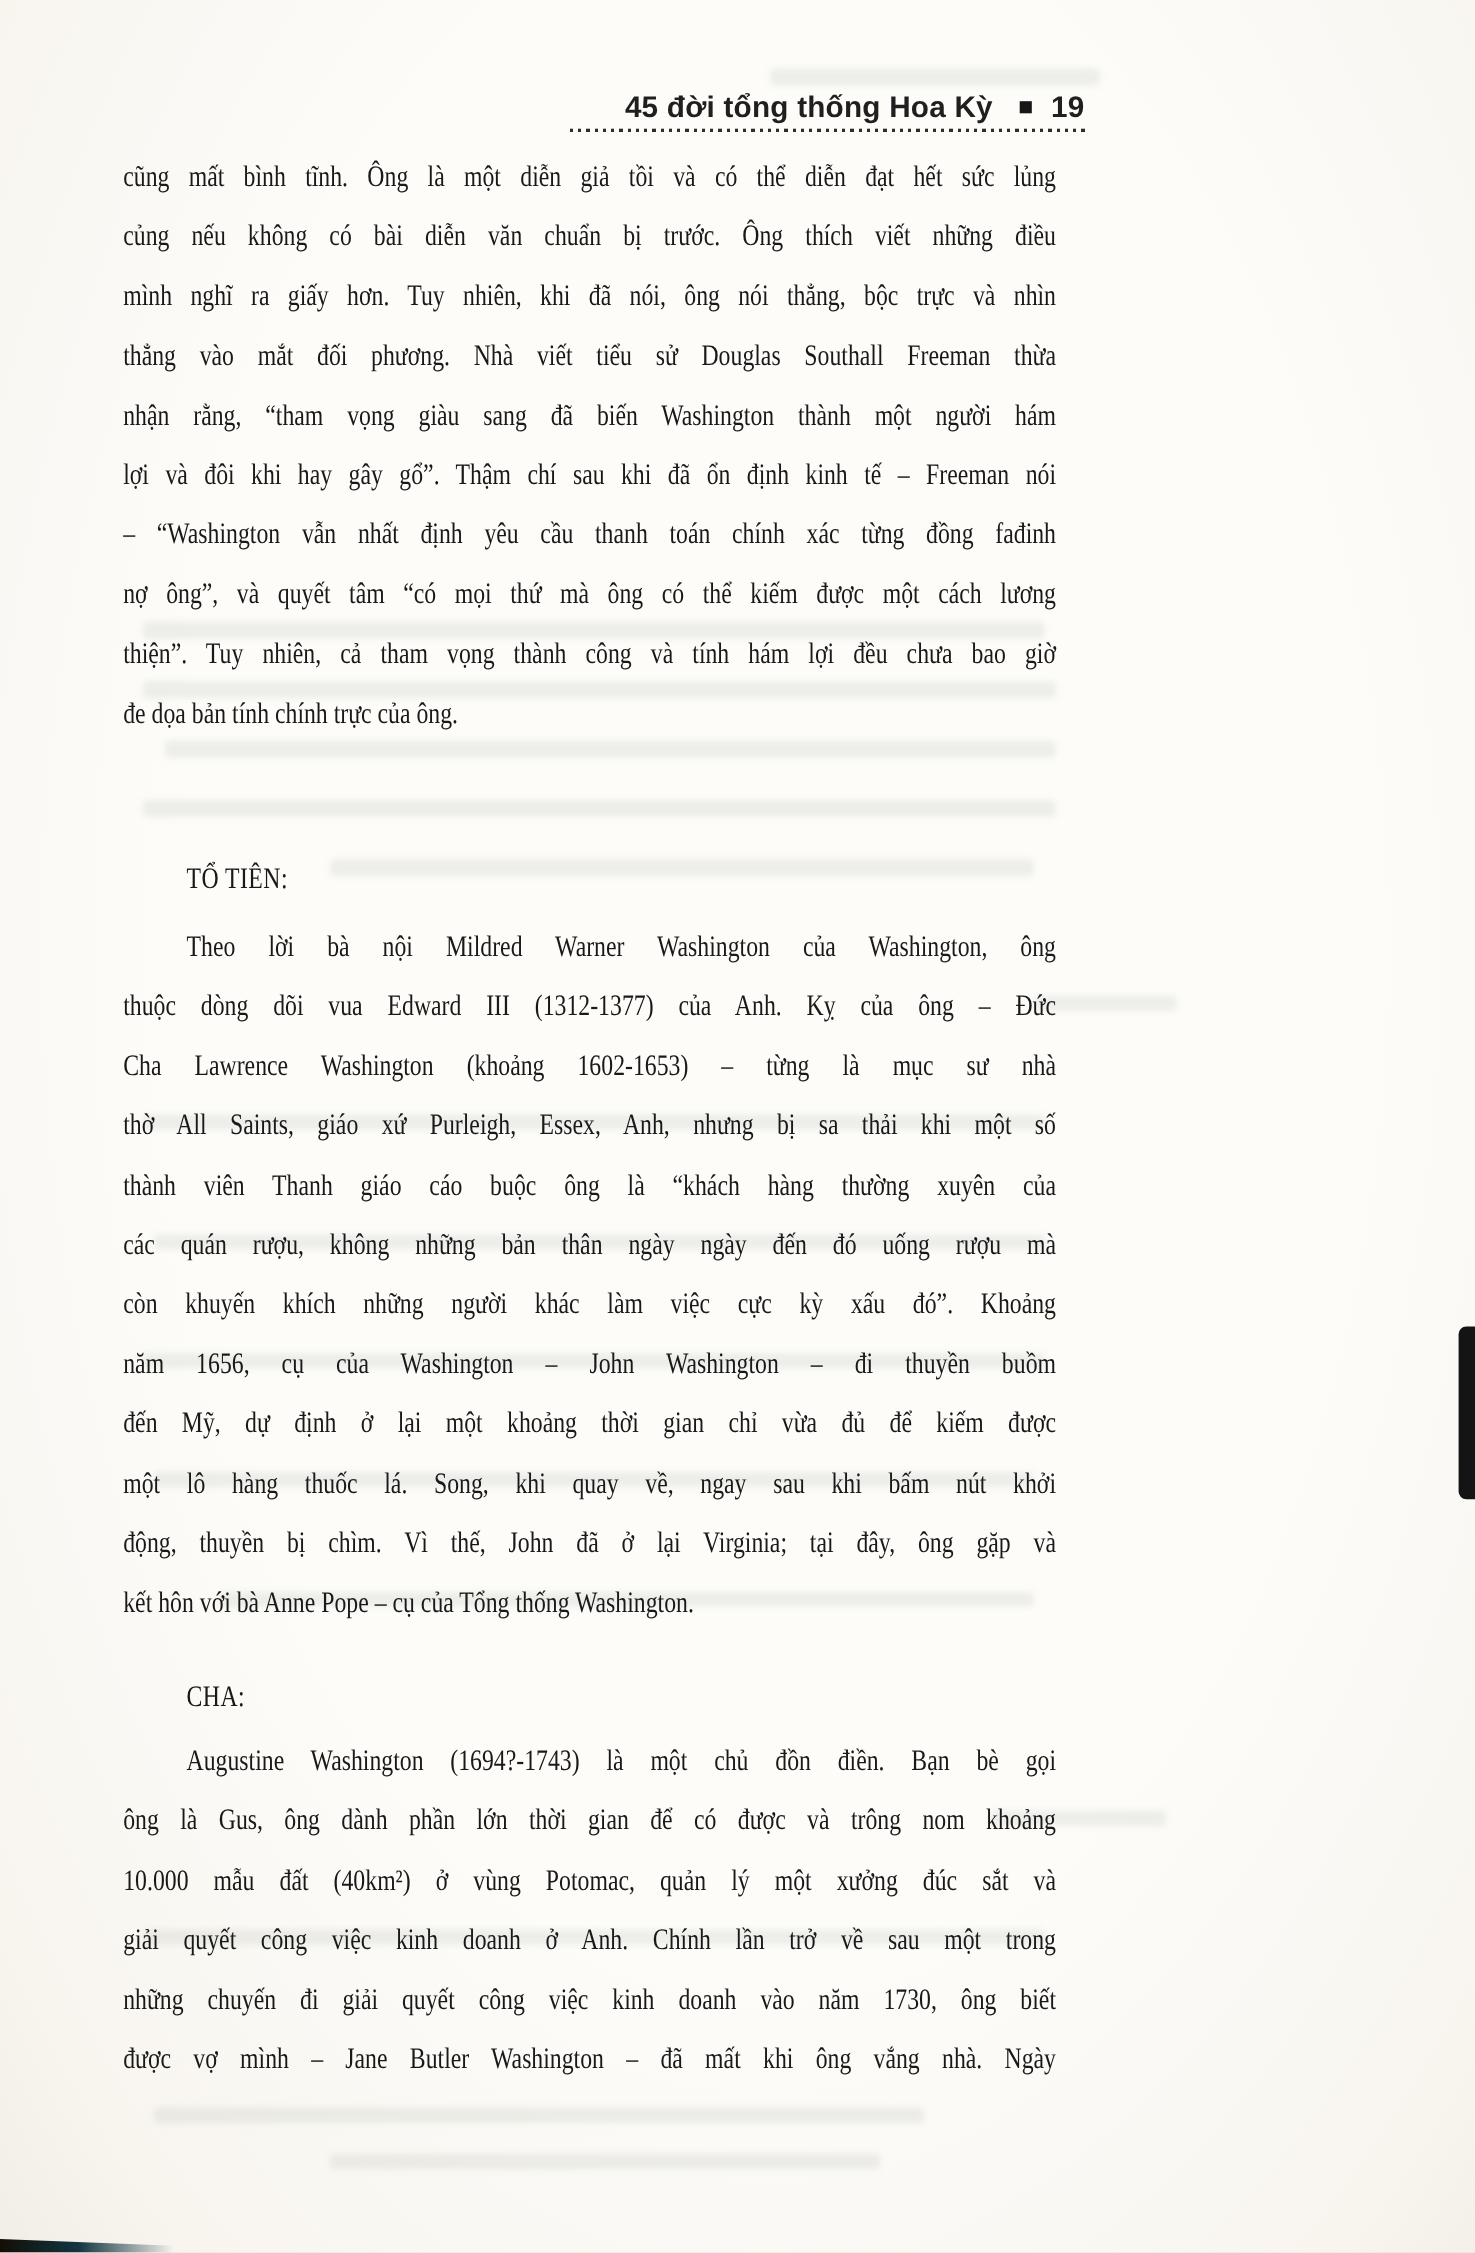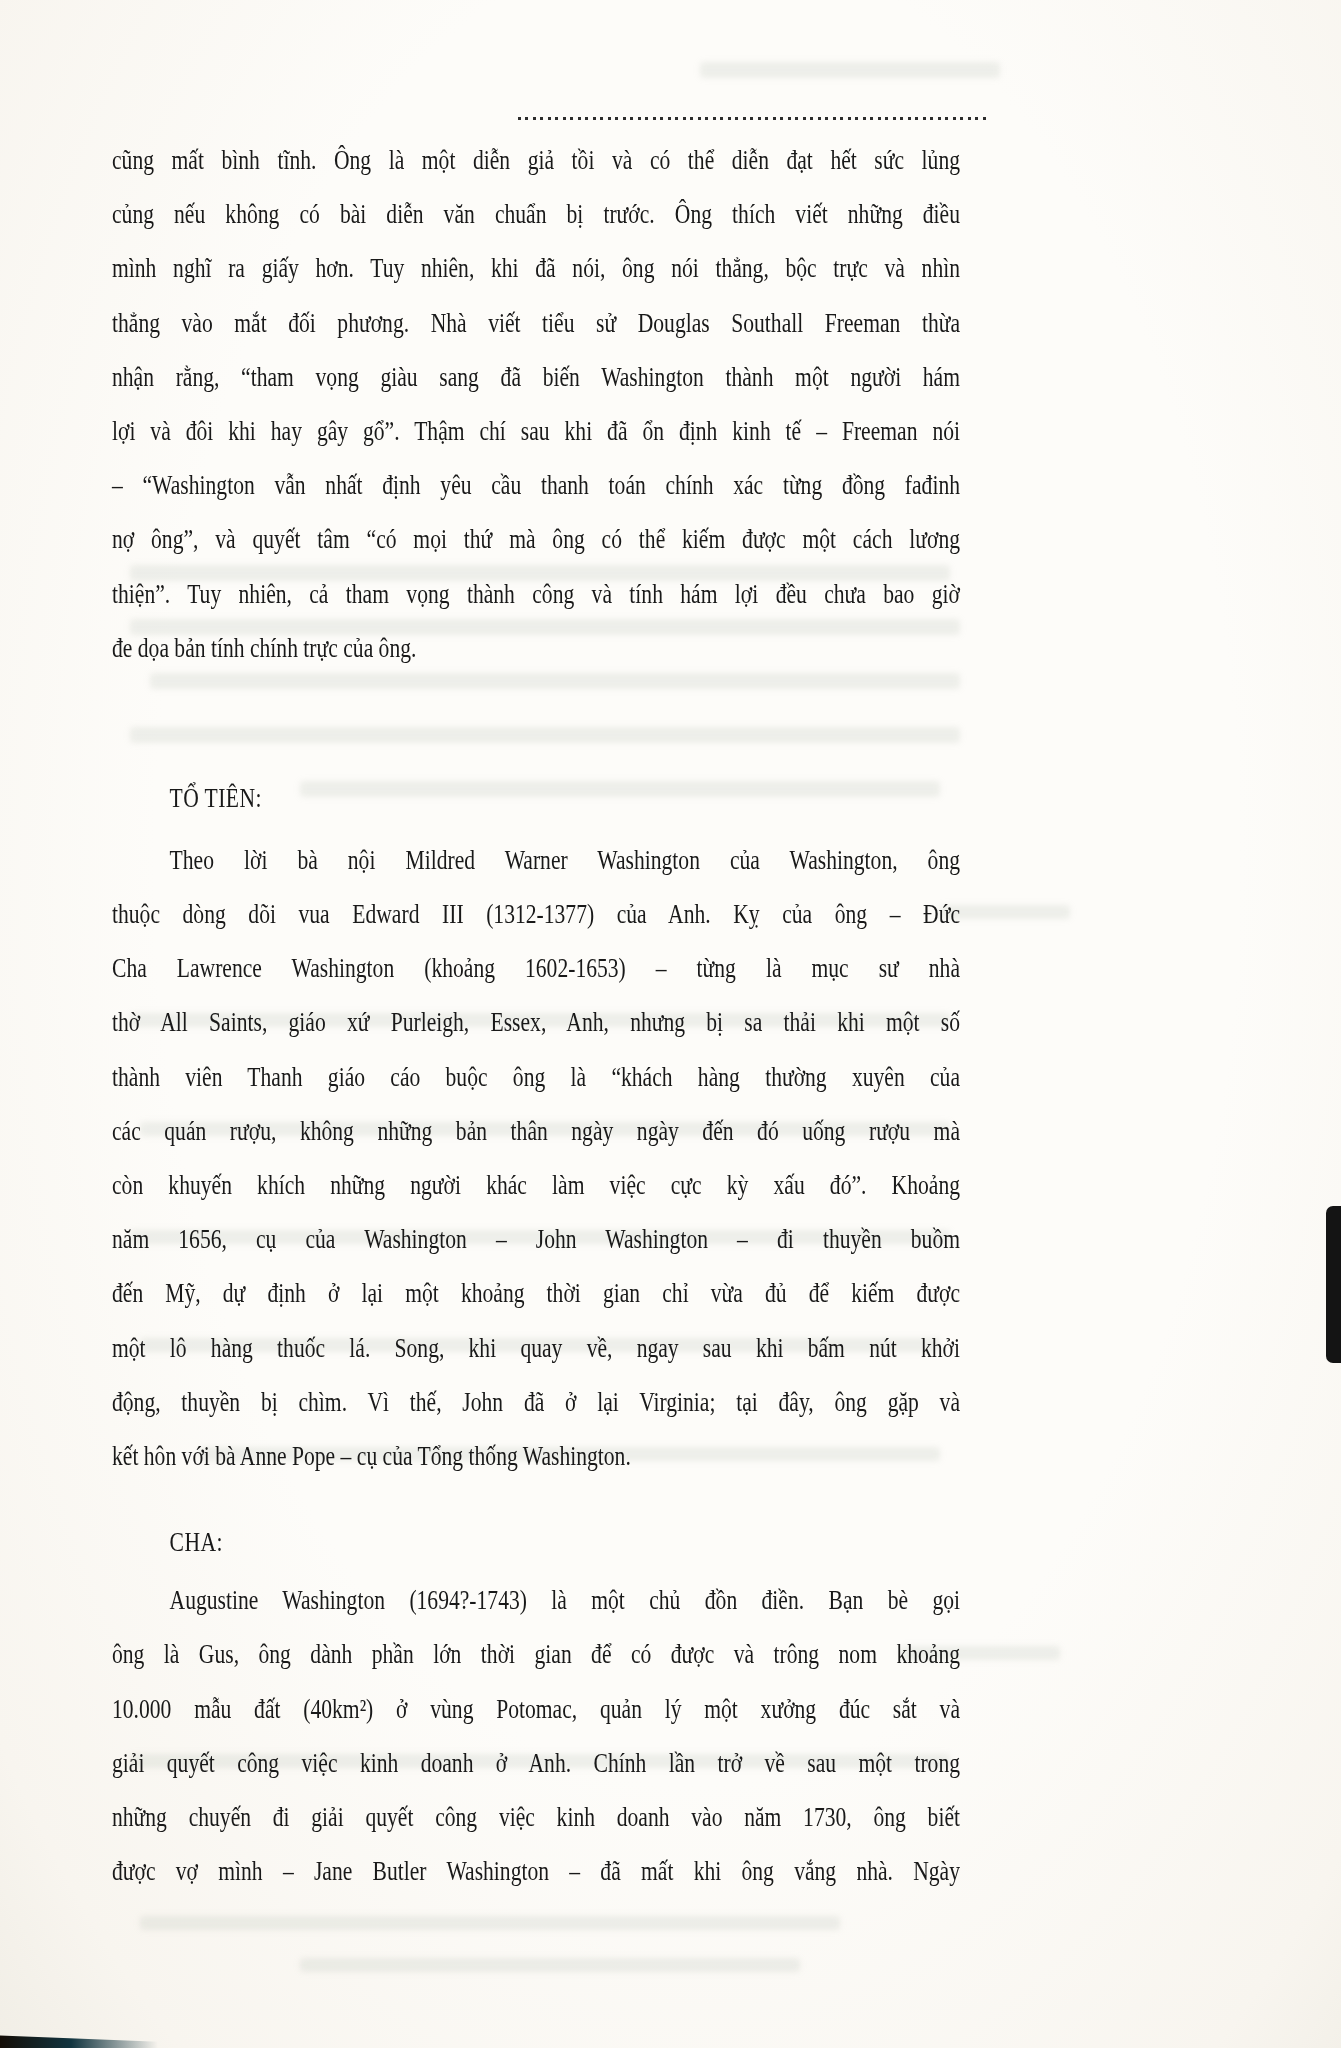--- a/index.html
+++ b/index.html
@@ -72,20 +72,23 @@
   <div class="smudge" style="top:1013px; left:130px; width:820px; height:14px;"></div>
   <div class="smudge" style="top:1122px; left:140px; width:810px; height:14px;"></div>
   <div class="smudge" style="top:1230px; left:130px; width:820px; height:14px;"></div>
   <div class="smudge" style="top:1338px; left:140px; width:800px; height:14px;"></div>
   <div class="smudge" style="top:1447px; left:200px; width:740px; height:14px;"></div>
   <div class="smudge" style="top:1646px; left:900px; width:160px; height:14px;"></div>
   <div class="smudge" style="top:1754px; left:130px; width:820px; height:14px;"></div>
   <div class="smudge" style="top:1916px; left:140px; width:700px; height:14px;"></div>
   <div class="smudge" style="top:1958px; left:300px; width:500px; height:14px;"></div>
 
+  <div class="header">
+    <span>45 đời tổng thống Hoa Kỳ</span><span class="bullet"></span><span>19</span>
+  </div>
   <div class="dotted-rule"></div>
 
   <div class="text-column">
       <div class="paragraph block-0">
         <div class="line">cũng mất bình tĩnh. Ông là một diễn giả tồi và có thể diễn đạt hết sức lủng</div>
         <div class="line">củng nếu không có bài diễn văn chuẩn bị trước. Ông thích viết những điều</div>
         <div class="line">mình nghĩ ra giấy hơn. Tuy nhiên, khi đã nói, ông nói thẳng, bộc trực và nhìn</div>
         <div class="line">thẳng vào mắt đối phương. Nhà viết tiểu sử Douglas Southall Freeman thừa</div>
         <div class="line">nhận rằng, “tham vọng giàu sang đã biến Washington thành một người hám</div>
         <div class="line">lợi và đôi khi hay gây gổ”. Thậm chí sau khi đã ổn định kinh tế – Freeman nói</div>

